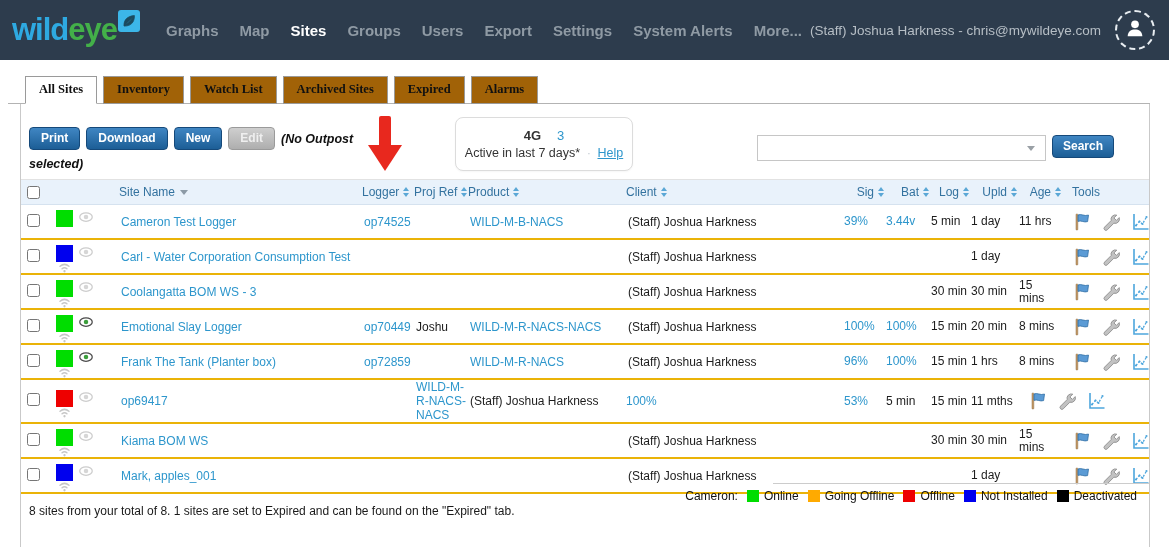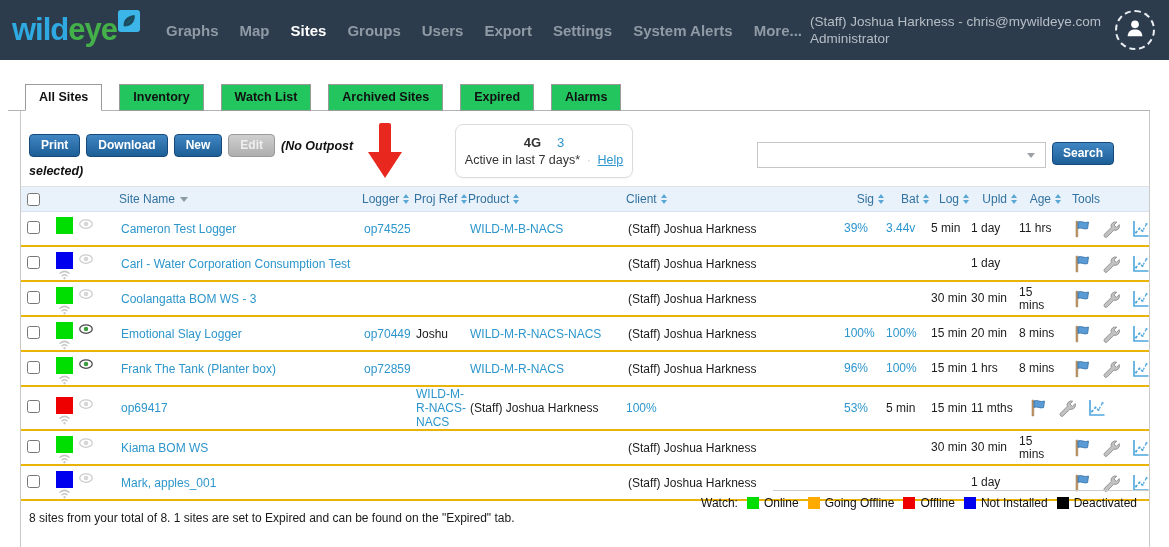--- a/index.html
+++ b/index.html
@@ -16,22 +16,22 @@
     display:flex; align-items:center; justify-content:center; }
   .nav-items { display:flex; gap:21px; align-items:center; }
   .nav-item { color:#8f9aa4; font-size:15px; font-weight:600; text-decoration:none; cursor:pointer; white-space:nowrap; }
   .nav-item.active { color:#ffffff; }
   .nav-user { margin-left:auto; display:flex; align-items:center; gap:14px; }
   .user-lines { color:#b6bec5; font-size:13.5px; line-height:17px; text-align:left; }
   .avatar { width:40px; height:40px; border:2px dashed #e8edf1; border-radius:50%;
     display:flex; align-items:center; justify-content:center; cursor:pointer; }
 
   
-  .tabbar { margin:24px 19px 0 8px; padding-left:17px; border-bottom:1px solid #b3b3b3; display:flex; gap:17px; }
-  .tab { background:#22c55e; border:1px solid #9a9a9a; margin-bottom:-1px; padding:5px 13px 6px;
+  .tabbar { margin:16px 19px 0 8px; padding-left:17px; border-bottom:1px solid #b3b3b3; display:flex; gap:6px;font-family:Liberation Serif, serif; }
+  .tab { background:#a16207; border:1px solid #9a9a9a; margin-bottom:-1px; padding:5px 13px 6px;
     font-size:12.5px; font-weight:bold; color:#111; cursor:pointer; white-space:nowrap; }
   .tab.active { background:#fff; border-bottom-color:#fff; }
 
   
   .panel { position:relative; margin:0 19px 0 20px; height:452px;
     border-left:1px solid #c9c9c9; border-right:1px solid #c9c9c9; background:#fff; }
 
   
   .btn-note { position:absolute; left:8px; top:22px; width:354px; line-height:24px; }
   .btn { display:inline-block; background:linear-gradient(#4086c3,#1c5e96); border:1px solid #15497a;
@@ -110,21 +110,20 @@
     <a class="nav-item">Groups</a>
     <a class="nav-item">Users</a>
     <a class="nav-item">Export</a>
     <a class="nav-item">Settings</a>
     <a class="nav-item">System Alerts</a>
     <a class="nav-item">More...</a>
   </div>
   <div class="nav-user">
     <div class="user-lines">
       <div>(Staff) Joshua Harkness - chris@mywildeye.com</div>
-      <div>Administrator</div>
     </div>
     <div class="avatar">
       <span>
         <svg width="22" height="22" viewBox="0 0 24 24">
             <circle cx="12" cy="8" r="4.2" fill="#fff"></circle>
             <path d="M4 21 C4 15.5 8 13.5 12 13.5 C16 13.5 20 15.5 20 21 Z" fill="#fff"></path>
           </svg>
       </span>
     </div>
   </div>
@@ -660,21 +659,21 @@
                 <circle cx="16.5" cy="5" r="1.1" fill="#4da6dd"></circle>
               </svg>
       </span>
     </div>
   </div>
 </div>
   </div>
 
   <div class="legend-divider"></div>
   <div class="legend">
-    <span>Watch:</span>
+    <span>Cameron:</span>
     <span class="lg-sq" style="background-color: rgb(0, 221, 0);"></span>
       <span>Online</span>
     <span class="lg-sq" style="background-color: rgb(255, 170, 0);"></span>
       <span>Going Offline</span>
     <span class="lg-sq" style="background-color: rgb(238, 0, 0);"></span>
       <span>Offline</span>
     <span class="lg-sq" style="background-color: rgb(0, 0, 238);"></span>
       <span>Not Installed</span>
     <span class="lg-sq" style="background-color: rgb(0, 0, 0);"></span>
       <span>Deactivated</span>

